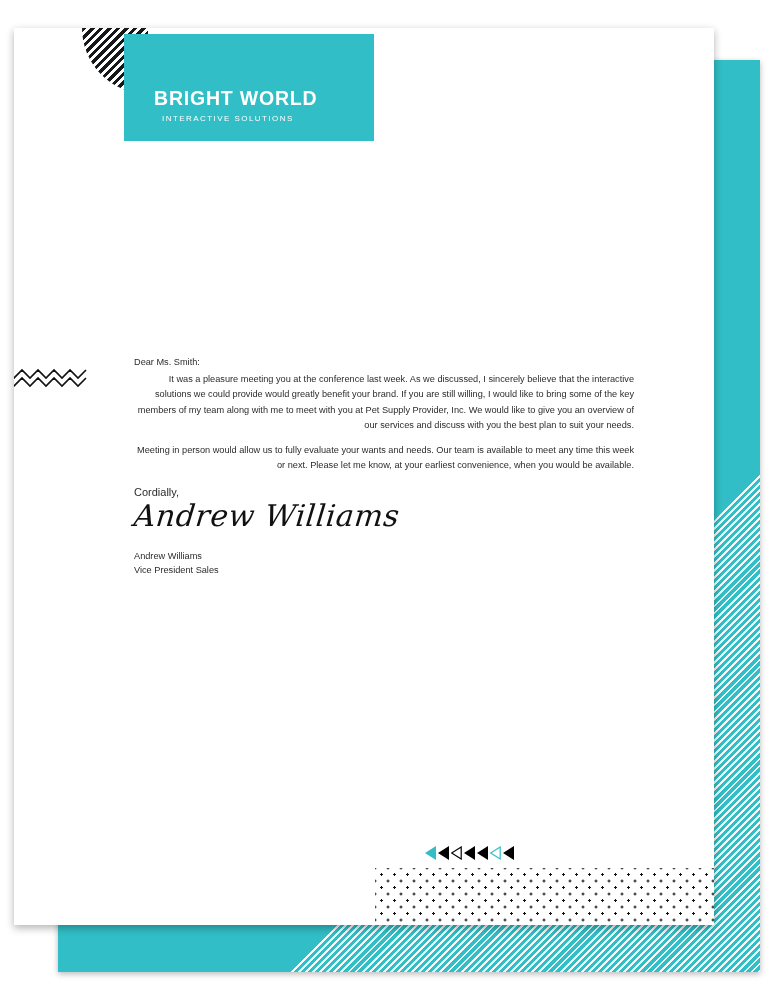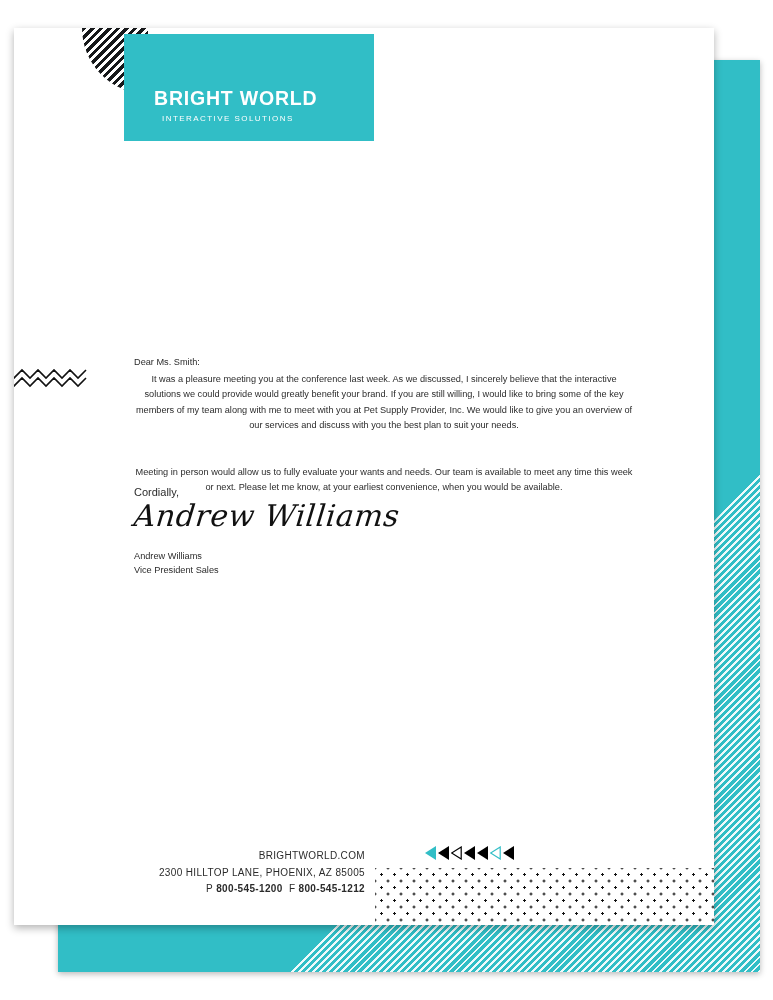--- a/index.html
+++ b/index.html
@@ -133,24 +133,24 @@
     color: #2b2b2b;
     margin-top: 16px;
   }
   .para {
     position: absolute;
     left: 120px;
     width: 500px;
     font-size: 9.2px;
     color: #2b2b2b;
     line-height: 15.3px;
-    text-align: center;
+    text-align: right;
   }
   .para-1 { top: 344px; }
-  .para-2 { top: 437px; }
+  .para-2 { top: 415px; }
   .closing {
     position: absolute;
     left: 120px;
     top: 458px;
     font-size: 11px;
     color: #2b2b2b;
   }
   .signature {
     position: absolute;
     left: 120px;
@@ -280,20 +280,15 @@
       <div class="tri"></div>
       <div class="tri"></div>
       <div class="tri-outline">
         <svg width="11" height="14" viewBox="0 0 11 14">
             <polygon points="10.2,1 10.2,13 0.6,7" fill="none" stroke="#31bec6" stroke-width="1.2"></polygon>
           </svg>
       </div>
       <div class="tri"></div>
     </div>
 
-    <div class="footer">
-      <div class="footer-site">BRIGHTWORLD.COM</div>
-      <div>2300 HILLTOP LANE, PHOENIX, AZ 85005</div>
-      <div class="footer-phone"><span class="lbl">P</span> <span>800-545-1200</span> &nbsp;<span class="lbl">F</span> <span>800-545-1212</span></div>
-    </div>
 
   </div>
 </div>
 
 </body></html>

